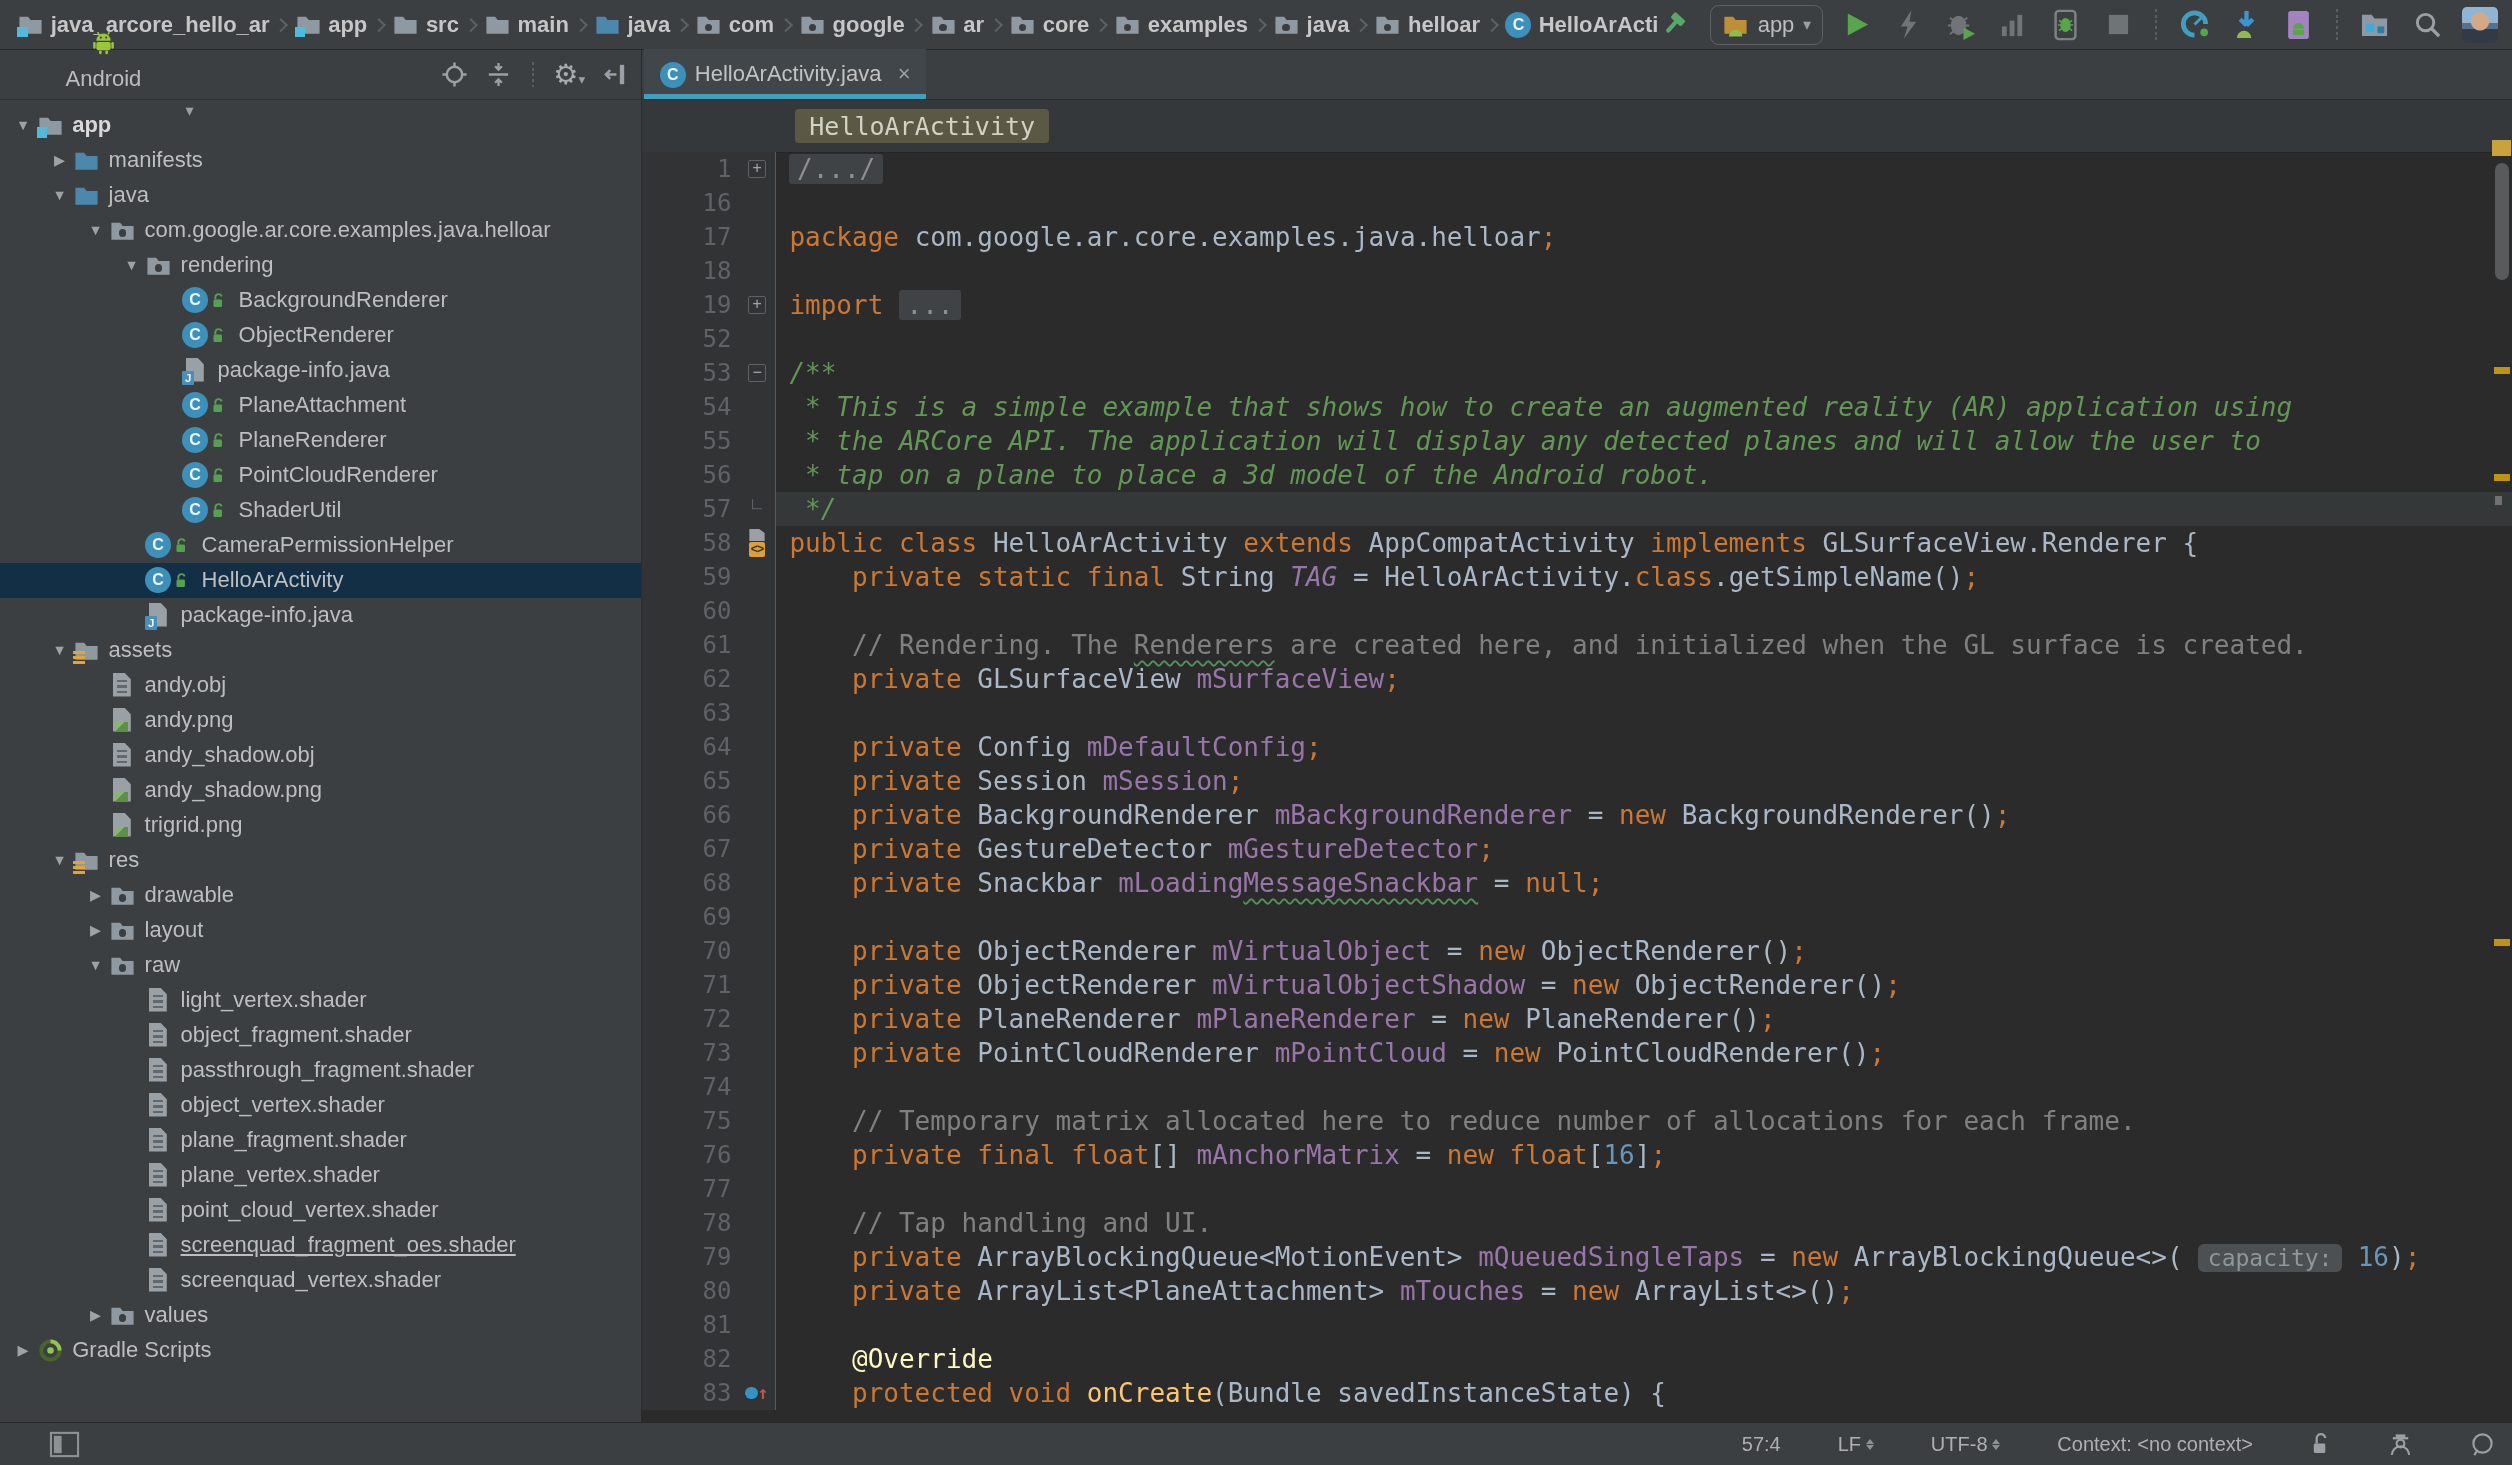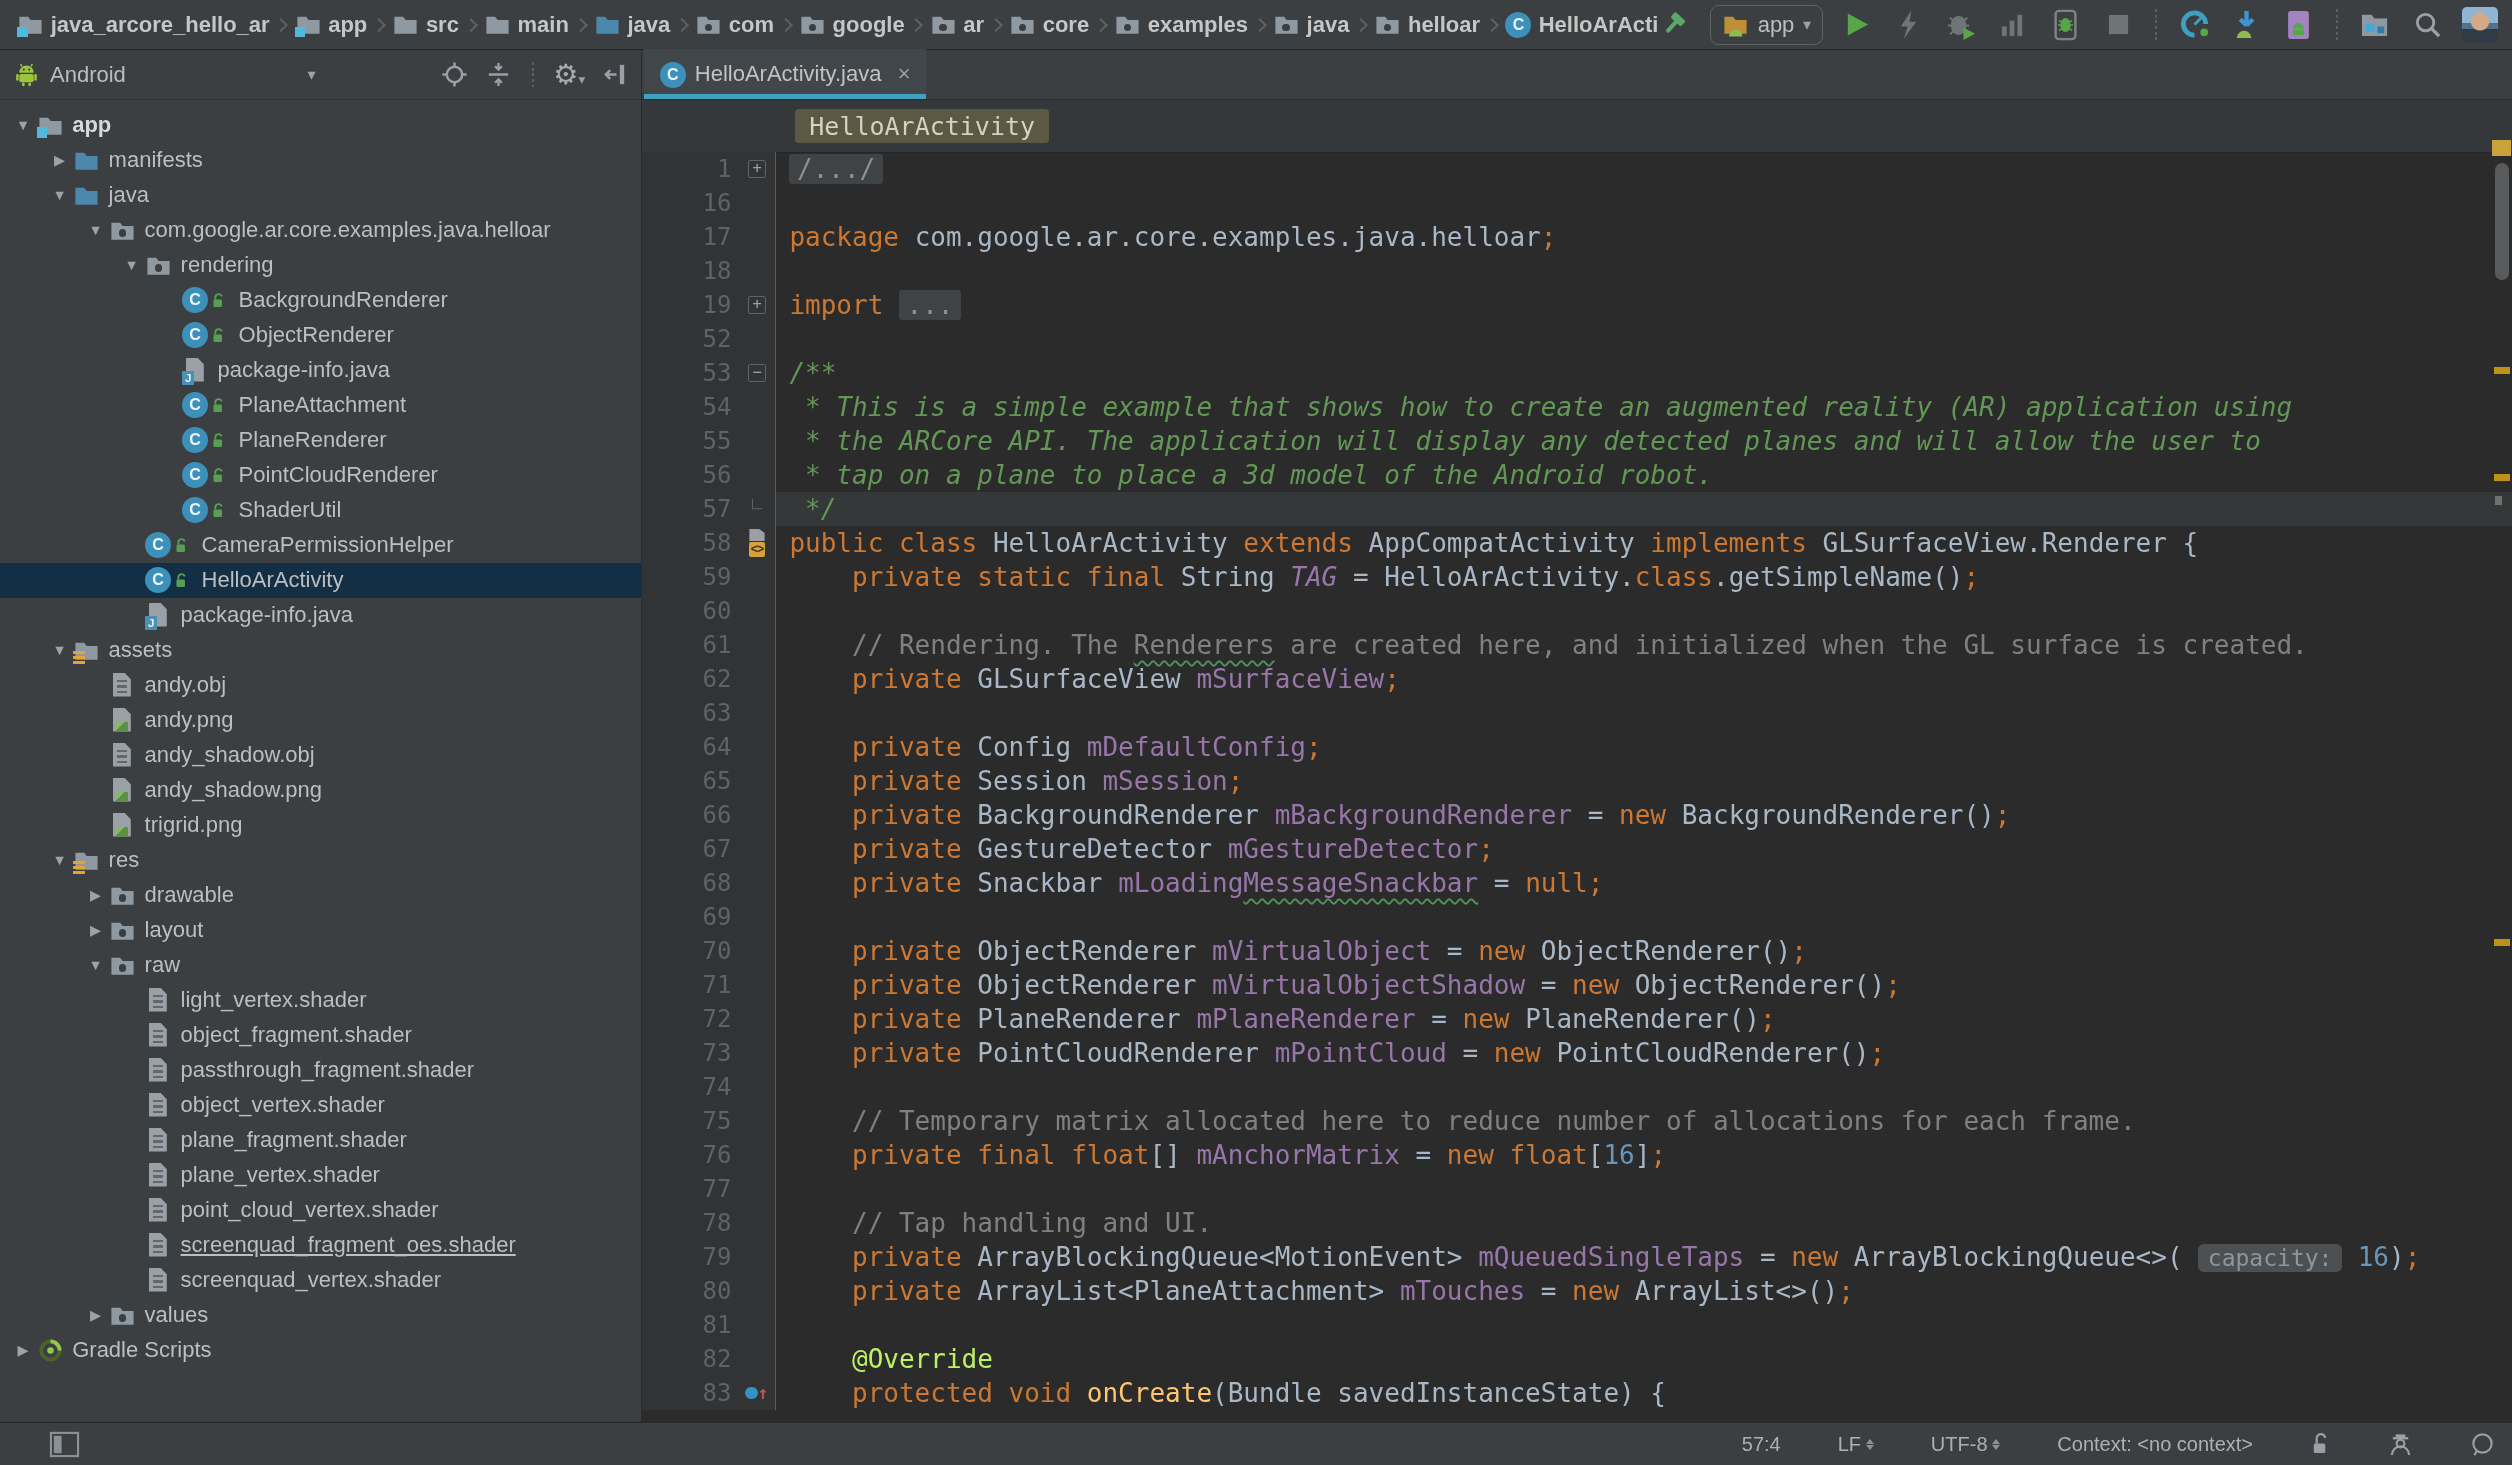--- a/index.html
+++ b/index.html
@@ -20,21 +20,21 @@
   .avimg { width:36px; height:36px; border-radius:4.8px; display:inline-block;
            background:radial-gradient(circle at 50% 40%, #D4A988 0 8.6px, rgba(0,0,0,0) 9.6px),
                       linear-gradient(180deg,#8FB4D4 0 45%, #55718C 45% 62%, #323B45 62%); }
 
   
   .main { display:flex; height:1372px; }
 
   
   .project { width:642px; flex:none; background:#3C3F41; border-right:1.9px solid #2B2B2B; display:flex; flex-direction:column; }
   .p-head { height:50px; flex:none; display:flex; align-items:center; justify-content:space-between; padding:0 11.5px 0 13.4px; border-bottom:1px solid #313437; }
-  .p-view { display:flex; align-items:center; gap:9.6px; font-size:22px; color:#BDBDBD; }
+  .p-view { display:flex; align-items:center; gap:9.6px; font-size:22px; color:#BDBDBD;flex-direction:column; }
   .p-view .vcaret { font-size:16px; color:#9AA0A6; margin-left:172px; }
   .p-actions { display:flex; align-items:center; gap:15.3px; }
   .gear { font-size:28px; color:#A6ABAF; line-height:27px; }
   .gcaret { font-size:13.4px; color:#9AA0A6; }
 
   .tree { flex:1; overflow:hidden; padding-top:7.6px; font-size:22px; color:#BCBEC0; }
   .trow { height:35px; display:flex; align-items:center; white-space:nowrap; }
   .trow.sel { background:#132F45; }
   .trow.bold .tlabel { font-weight:700; color:#D8D8D8; }
   .tchev { width:27px; flex:none; text-align:center; color:#9DA2A6; font-size:14.3px; }
@@ -67,21 +67,21 @@
   .code { position:absolute; top:102px; left:0; right:0; bottom:0; overflow:hidden;
           font-family:"DejaVu Sans Mono",monospace; font-size:26px; line-height:34px; }
   .line { display:flex; height:34px; }
   .ln { flex:none; width:134px; background:#313335; border-right:1.9px solid #595C5E; color:#606366; display:flex; align-items:center; }
   .num { flex:1; text-align:right; font-size:24px; padding-right:7.6px; }
   .fm { width:36px; height:34px; flex:none; display:flex; align-items:center; justify-content:center; position:relative; }
   .lc { flex:1; white-space:pre; padding-left:13.4px; color:#A9B7C6; min-width:0; }
   .line.caret .lc { background:#353839; }
 
   .tk-k{color:#CC7832} .tk-p{color:#A9B7C6} .tk-f{color:#9876AA} .tk-sf{color:#9876AA;font-style:italic}
-  .tk-c{color:#808080} .tk-d{color:#629755;font-style:italic} .tk-n{color:#6897BB} .tk-a{color:#bef264} .tk-m{color:#FFC66D}
+  .tk-c{color:#808080} .tk-d{color:#629755;font-style:italic} .tk-n{color:#6897BB} .tk-a{color:#fef9c3} .tk-m{color:#FFC66D}
   .wavy { text-decoration:underline; text-decoration-style:wavy; text-decoration-color:#52915B; text-decoration-thickness:1.9px; text-underline-offset:5.7px; }
   .tk-h { background:#4C5052; color:#8E979C; border-radius:5.7px; padding:1px 9.6px; font-size:23px; }
   .tk-fold { background:#3F4345; border-radius:2.9px; padding:0 7.6px; color:#8F8F8F; }
 
   .fbox { width:18px; height:18px; border:1.9px solid #5F6366; border-radius:1.9px; color:#9CA2A7;
           font:400 15.3px/14.3px "DejaVu Sans Mono",monospace; text-align:center; }
   .fend { width:10.5px; height:10.5px; border-left:1.9px solid #5F6366; border-bottom:1.9px solid #5F6366; transform:translateY(-4.8px); }
   .rel { display:flex; flex-direction:column; align-items:center; gap:1px; }
   .rp { width:15.3px; height:12.4px; background:#9AA0A6; clip-path:polygon(0 0,62% 0,100% 35%,100% 100%,0 100%); }
   .rcx { background:#D9A03F; color:#41320D; font:700 12.4px/15.3px "Liberation Sans",sans-serif; padding:0 1.9px; border-radius:1.9px; letter-spacing:-1px; }

